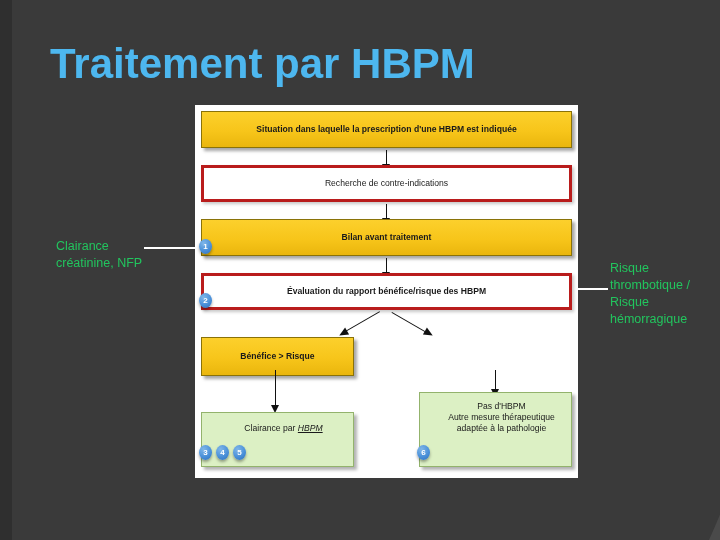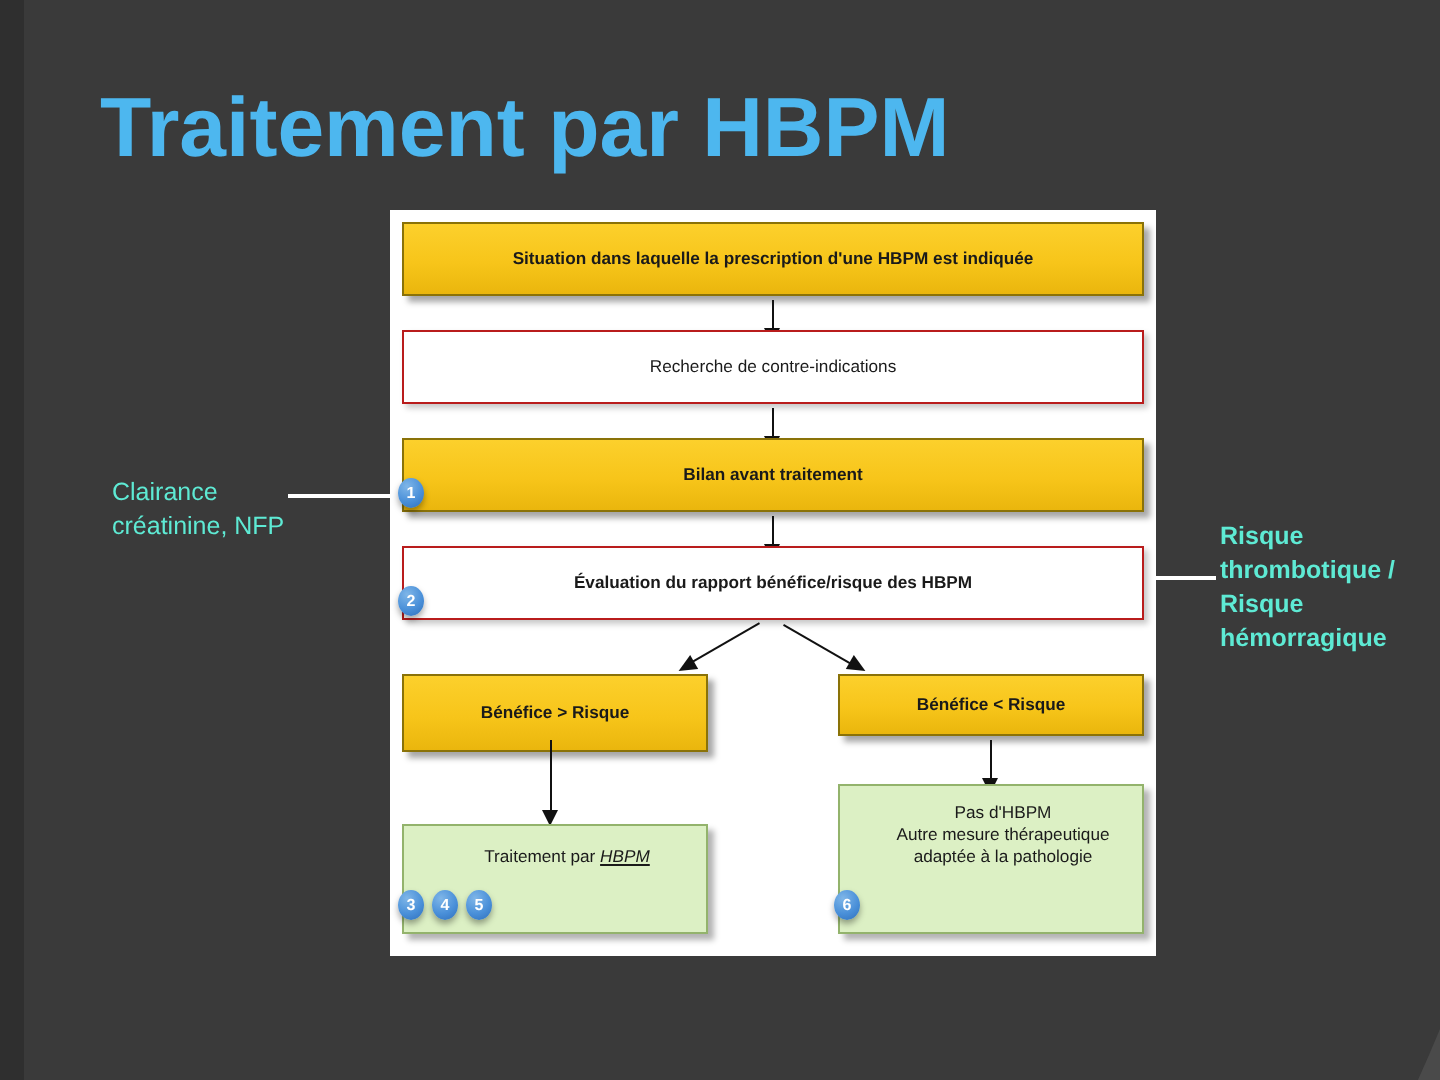--- a/index.html
+++ b/index.html
@@ -50,27 +50,27 @@
     font-size: 42px;
     font-weight: bold;
     color: #4db7ef;
     letter-spacing: 0px;
     white-space: nowrap;
   }
 
   
   .annot {
     position: absolute;
-    color: #5eead4;
+    color: #22c55e;
     font-size: 12.5px;
     line-height: 17px;
     white-space: pre-line;
   }
   .annot-left { left: 44px; top: 238px; }
-  .annot-right { left: 598px; top: 260px; font-weight: bold; }
+  .annot-right { left: 598px; top: 260px; }
 
   .leader {
     position: absolute;
     height: 2px;
     background: #ffffff;
   }
   .leader-left { left: 132px; top: 247px; width: 58px; }
   .leader-left::after {
     content: "";
     position: absolute;
@@ -112,21 +112,21 @@
     padding: 2px 10px;
   }
   .node-yellow {
     background: linear-gradient(180deg, #fcd02c 0%, #f7c51a 55%, #eab60d 100%);
     border: 1px solid #8a7208;
     font-weight: bold;
     box-shadow: 3px 3px 3px rgba(0,0,0,0.35);
   }
   .node-white {
     background: #ffffff;
-    border: 1px solid #b91c1c;
+    border: 3px solid #b91c1c;
     box-shadow: 2px 2px 3px rgba(0,0,0,0.22);
   }
   .node-green {
     background: #dcf0c4;
     border: 1px solid #93b36c;
     box-shadow: 3px 3px 3px rgba(0,0,0,0.30);
     padding-left: 22px;
   }
 
   .node-label { pointer-events: none; white-space: pre-line; }
@@ -222,27 +222,24 @@
     <div class="badge" style="left:4px; top:188px;">2</div>
 
     <div class="arrow-diag" style="left:185px; top:207px; width:44px; transform: rotate(150deg);"></div>
     <div class="arrow-diag" style="left:197px; top:207px; width:44px; transform: rotate(30deg);"></div>
 
     <div class="node node-yellow" style="left:6px; top:232px; width:153px; height:39px;">
       <span class="node-label">Bénéfice &gt; Risque</span>
     </div>
     <div class="arrow-v" style="left:80px; top:265px; height:36px;"></div>
 
-    <div class="node node-yellow" style="left:224px; top:232px; width:153px; height:31px;">
-      <span class="node-label">Bénéfice &lt; Risque</span>
-    </div>
     <div class="arrow-v" style="left:300px; top:265px; height:20px;"></div>
 
     <div class="node node-green" style="left:6px; top:307px; width:153px; height:55px; align-items:flex-start; padding-top:10px;">
-      <span class="node-label"><span>Traitement par </span><span class="u">HBPM</span></span>
+      <span class="node-label"><span>Clairance par </span><span class="u">HBPM</span></span>
     </div>
     <div class="badge" style="left:4px; top:340px;">3</div>
     <div class="badge" style="left:21px; top:340px;">4</div>
     <div class="badge" style="left:38px; top:340px;">5</div>
 
     <div class="node node-green" style="left:224px; top:287px; width:153px; height:75px; align-items:flex-start; padding-top:8px;">
       <span class="node-label">Pas d'HBPM
 Autre mesure thérapeutique
 adaptée à la pathologie</span>
     </div>

